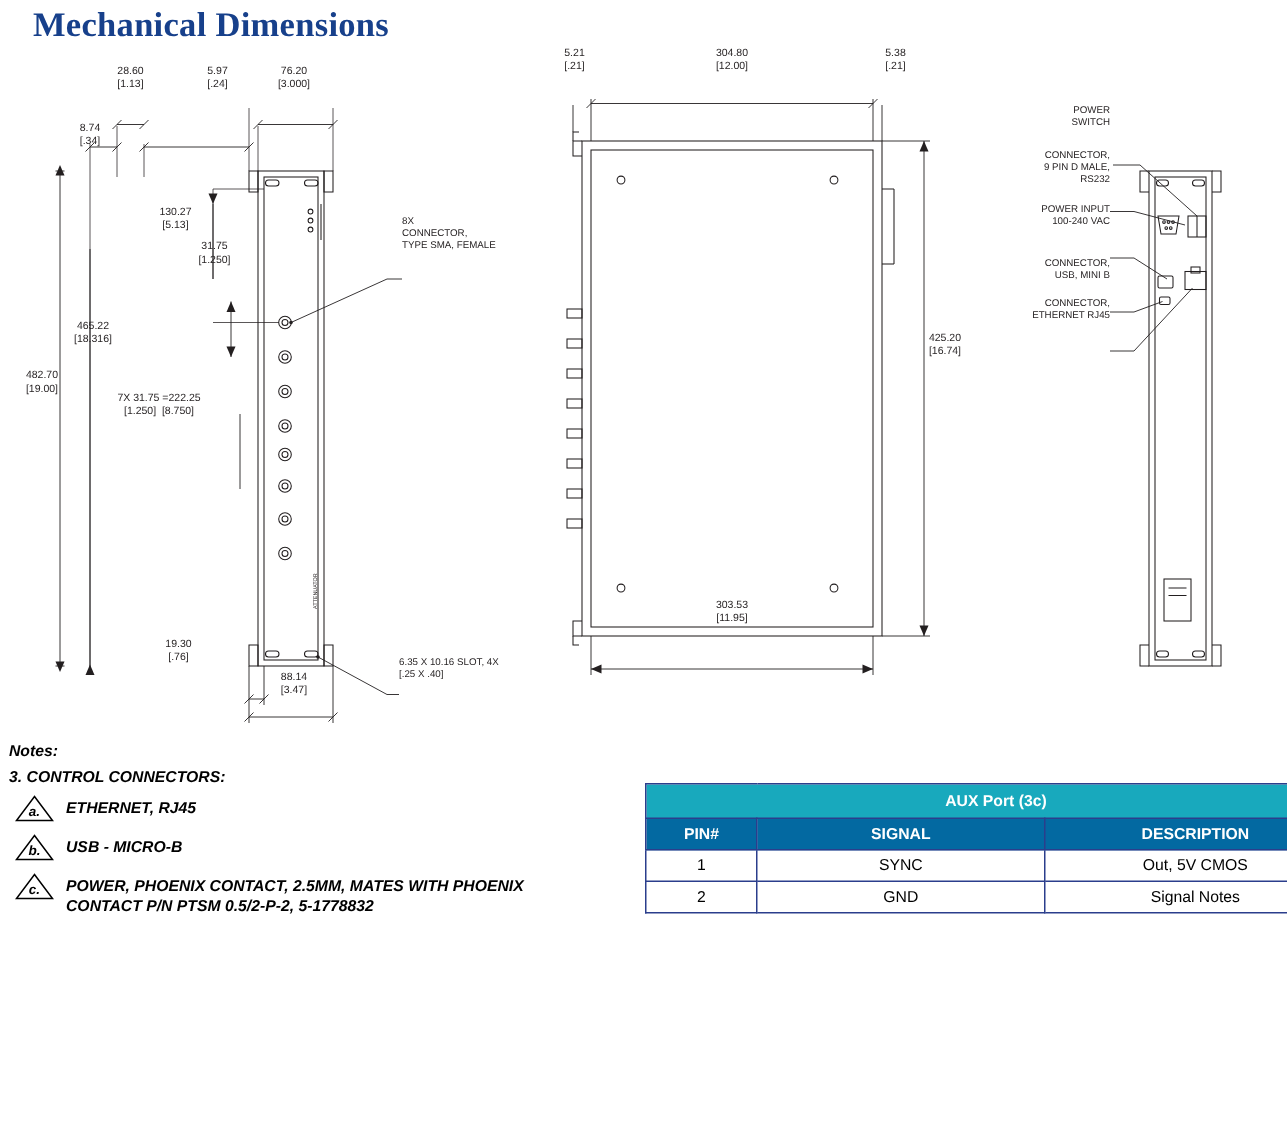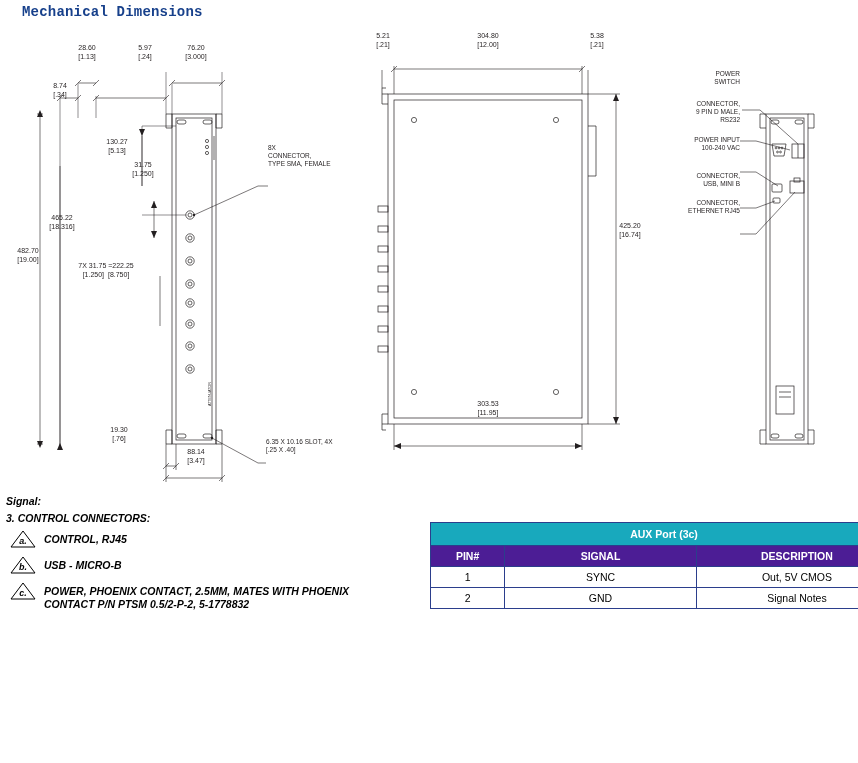--- a/index.html
+++ b/index.html
@@ -12,24 +12,24 @@
     height: 763px;
     position: relative;
     font-family: "Liberation Sans", sans-serif;
     color: #000;
     overflow: hidden;
   }
   .page-title {
     position: absolute;
     left: 22px;
     top: 4px;
-    font-size: 14px;
+    font-size: 23px;
     font-weight: bold;
     color: #17408b;
-    font-family: Liberation Mono, monospace;
+    font-family: Liberation Serif, serif;
     letter-spacing: .2px;
   }
 
   
   #drawing {
     position: absolute;
     left: 0;
     top: 26px;
     width: 858px;
     height: 465px;
@@ -114,21 +114,21 @@
     height: 20px;
     padding: 0 4px;
   }
   #aux-table thead tr.title th {
     background: #18a9bd;
     color: #fff;
     font-weight: bold;
     height: 22px;
   }
   #aux-table thead tr.cols th {
-    background: #4c1d95;
+    background: #0369a1;
     color: #fff;
     font-weight: bold;
   }
   #aux-table tbody td { background: #fff; color: #000; }
   #aux-table col.c1 { width: 62px; }
   #aux-table col.c2 { width: 160px; }
   #aux-table col.c3 { width: 168px; }
 </style>
 </head>
 <body>
@@ -396,31 +396,31 @@
 RS232</div>
   <div class="lbl-txt rt" style="left:652px; top:110px; width:88px;">POWER INPUT
 100-240 VAC</div>
   <div class="lbl-txt rt" style="left:652px; top:146px; width:88px;">CONNECTOR,
 USB, MINI B</div>
   <div class="lbl-txt rt" style="left:652px; top:173px; width:88px;">CONNECTOR,
 ETHERNET RJ45</div>
 </div>
 
 <div id="notes">
-  <div class="note-head">Signal:</div>
+  <div class="note-head">Notes:</div>
   <div class="note">3. CONTROL CONNECTORS:</div>
 
   <div class="sub">
     <div class="tri">
       <svg width="26" height="20" viewBox="0 0 26 20" xmlns="http://www.w3.org/2000/svg">
         <polygon points="13,2 25,18 1,18" fill="none" stroke="#000" stroke-width="1"></polygon>
       </svg>
       <span>a.</span>
     </div>
-    <div class="sub-txt">CONTROL, RJ45</div>
+    <div class="sub-txt">ETHERNET, RJ45</div>
   </div>
 
   <div class="sub">
     <div class="tri">
       <svg width="26" height="20" viewBox="0 0 26 20" xmlns="http://www.w3.org/2000/svg">
         <polygon points="13,2 25,18 1,18" fill="none" stroke="#000" stroke-width="1"></polygon>
       </svg>
       <span>b.</span>
     </div>
     <div class="sub-txt">USB - MICRO-B</div>

